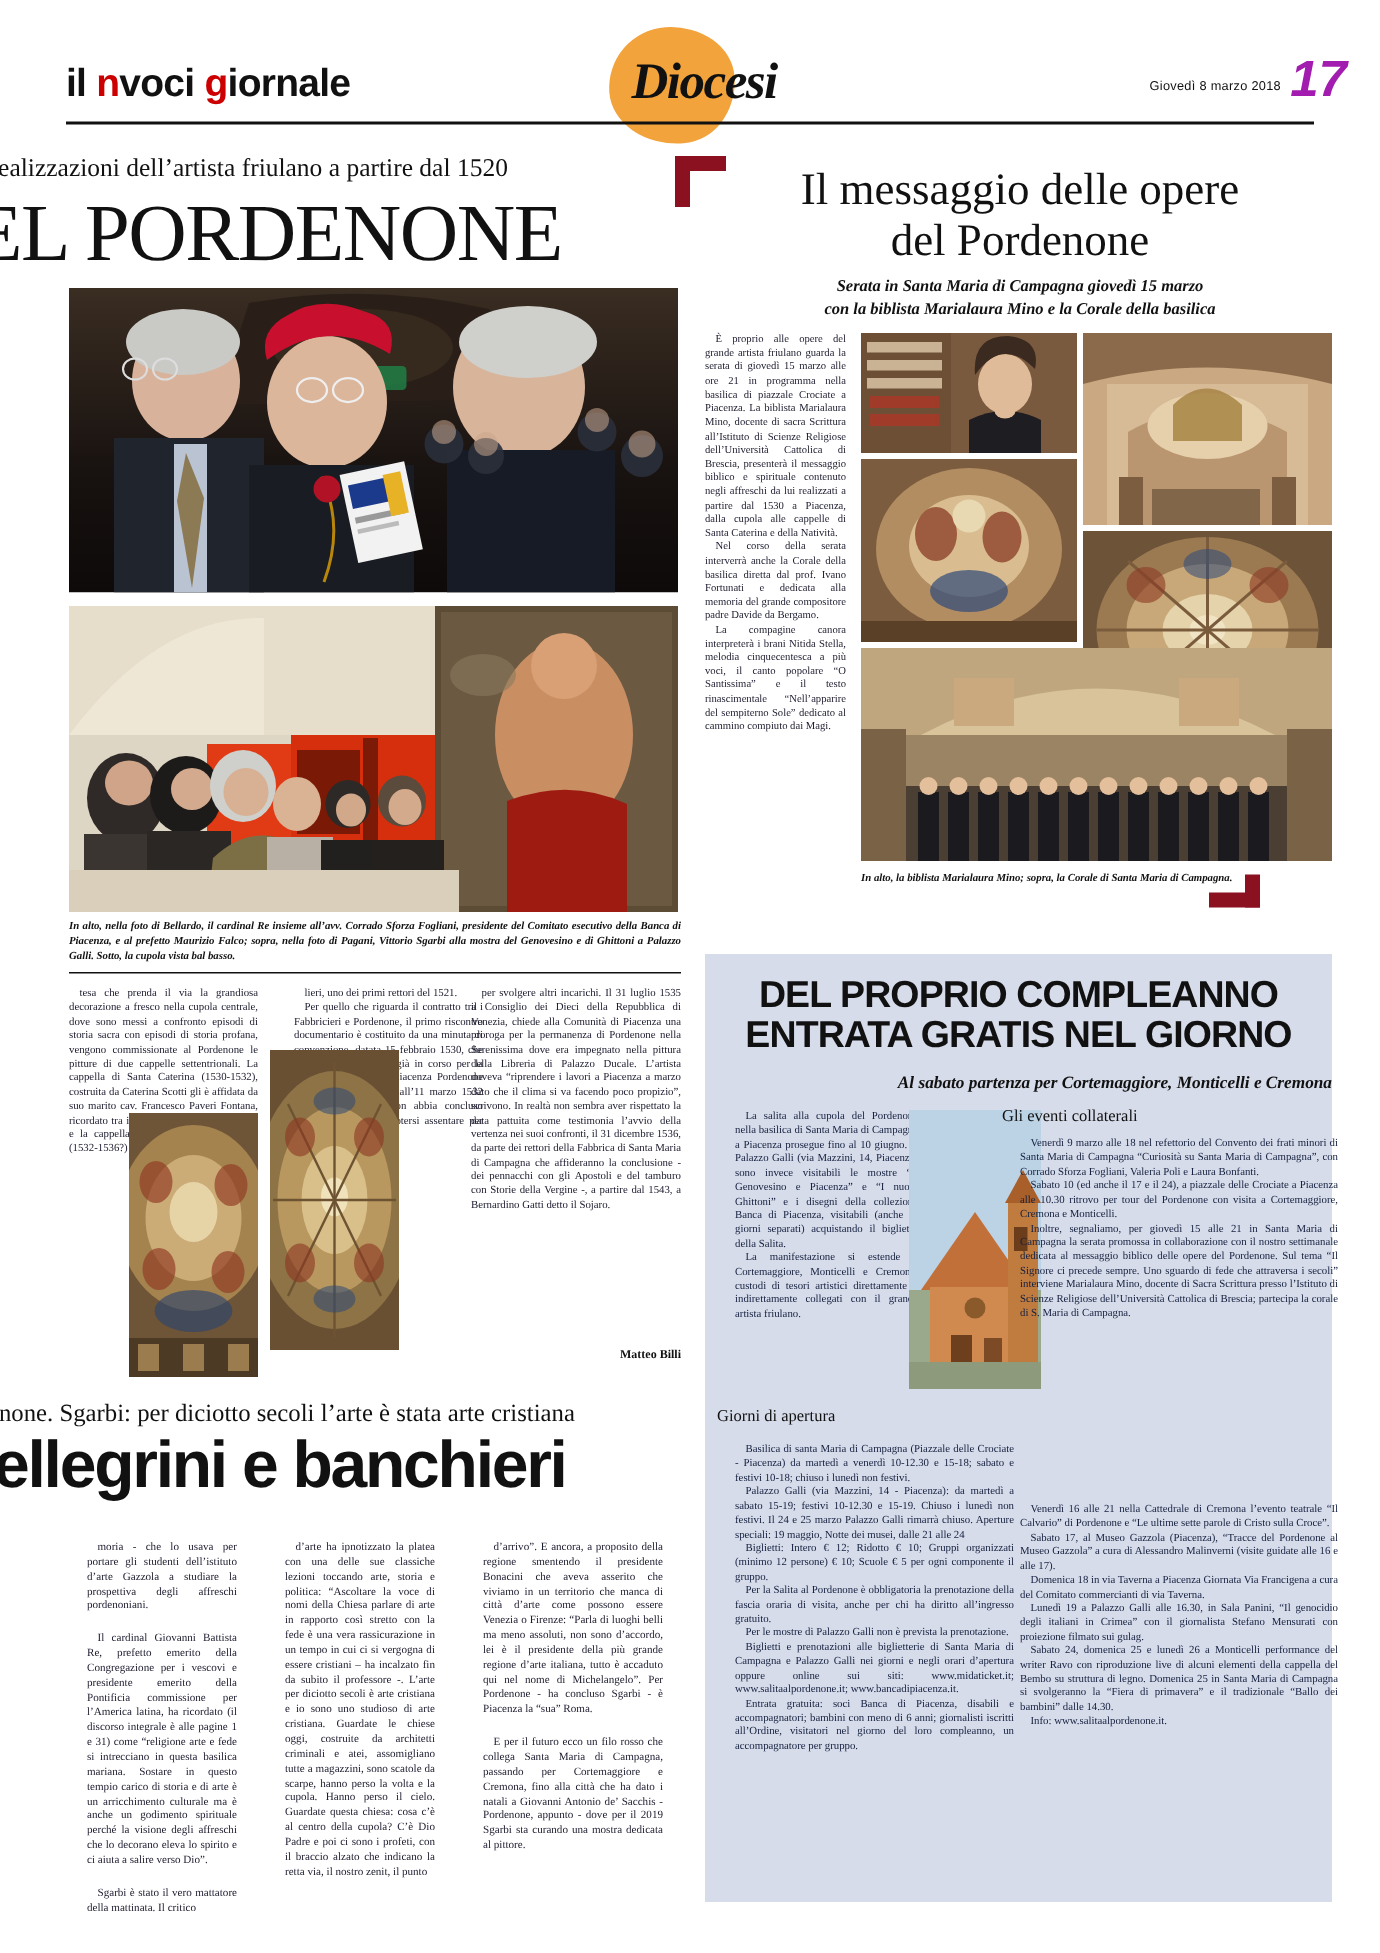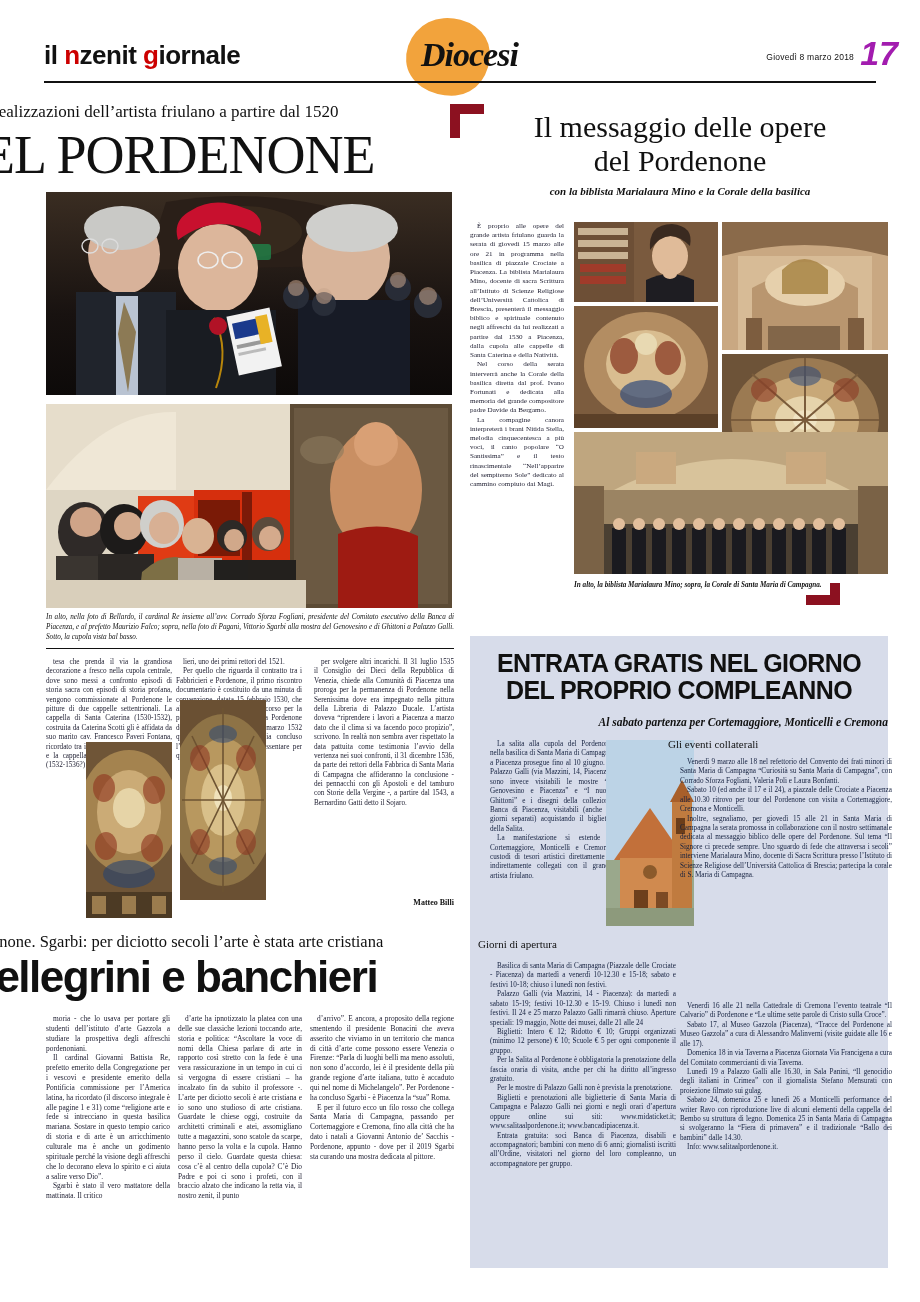--- a/index.html
+++ b/index.html
@@ -25,21 +25,21 @@
   
   .l-kicker{position:absolute;left:-56px;top:102px;width:520px;font-size:17px;color:#111;
         white-space:nowrap;}
   .l-headline{position:absolute;left:-56px;top:124px;width:560px;font-size:54px;letter-spacing:-1px;
         color:#111;white-space:nowrap;}
 
   .photo{position:absolute;border:0;background-size:cover;background-position:center;}
   .ph-top{left:46px;top:192px;width:406px;height:203px;}
   .ph-mid{left:46px;top:404px;width:406px;height:204px;}
   .cap-left{position:absolute;left:46px;top:613px;width:408px;font-size:7.2px;line-height:1.38;
-        font-style:italic;font-weight:400;color:#111;text-align:justify;}
+        font-style:italic;font-weight:700;color:#111;text-align:justify;}
 
   
   .corner{position:absolute;background:#8C1120;}
   .c1{left:450px;top:104px;width:34px;height:10px;}
   .c1b{left:450px;top:104px;width:10px;height:34px;}
   .c2{left:806px;top:595px;width:34px;height:10px;}
   .c2b{left:830px;top:583px;width:10px;height:22px;}
 
   .r-headline{position:absolute;left:470px;top:110px;width:420px;text-align:center;font-size:30px;
         line-height:1.12;color:#111;}
@@ -57,35 +57,35 @@
   .ph-r5{left:574px;top:432px;width:314px;height:142px;}
   .cap-right{position:absolute;left:574px;top:580px;width:250px;font-size:7.2px;line-height:1.4;
         font-style:italic;font-weight:700;color:#111;}
 
   
   .hr-left{position:absolute;left:46px;top:648px;width:408px;height:1px;background:#111;}
   .m-col{position:absolute;top:658px;font-size:7.2px;line-height:1.305;text-align:justify;
         color:#1b1b2e;}
   .m-col p{margin:0;text-indent:7px;}
   .m-c1{left:46px;width:126px;}
-  .m-c2{left:176px;width:126px;}
+  .m-c2{left:196px;width:126px;}
   .m-c3{left:314px;width:140px;}
   .ph-cupola-a{left:86px;top:742px;width:86px;height:176px;}
   .ph-cupola-b{left:180px;top:700px;width:86px;height:200px;}
   .byline{position:absolute;left:314px;top:898px;width:140px;text-align:right;font-size:8px;
         font-weight:700;color:#111;}
 
   
   .b-kicker{position:absolute;left:-30px;top:932px;width:520px;font-size:16.5px;color:#111;
         white-space:nowrap;}
   .b-headline{position:absolute;left:-30px;top:952px;width:560px;font-family:"Liberation Sans",sans-serif;
         font-weight:700;font-size:44px;letter-spacing:-1.5px;color:#111;white-space:nowrap;}
   .b-col{position:absolute;top:1014px;font-size:7.4px;line-height:1.33;text-align:justify;
         color:#1b1b2e;}
-  .b-col p{margin:0;text-indent:7px;}
+  .b-col p{margin:12px;text-indent:7px;}
   .b-c1{left:46px;width:124px;}
   .b-c2{left:178px;width:124px;}
   .b-c3{left:310px;width:144px;}
 
   
   .box{position:absolute;left:470px;top:636px;width:418px;height:632px;background:#D7DCEA;}
   .box-h1{position:absolute;left:470px;top:650px;width:418px;text-align:center;
         font-family:"Liberation Sans",sans-serif;font-weight:700;font-size:25px;line-height:1.08;
         letter-spacing:-0.6px;color:#111;}
   .box-sub{position:absolute;left:470px;top:716px;width:418px;text-align:right;font-size:11.5px;
@@ -101,21 +101,21 @@
         text-align:left;}
   .ph-church{left:606px;top:740px;width:88px;height:186px;}
 </style>
 </head>
 <body>
 
 <div class="page">
 
   <div class="masthead">
     <div class="brand">
-      <span>il </span><span class="r">n</span><span>zenit </span><span class="r">g</span><span>iornale</span>
+      <span>il </span><span class="r">n</span><span>voci </span><span class="r">g</span><span>iornale</span>
     </div>
     <div class="diocesi-blob"></div>
     <div class="diocesi-word">Diocesi</div>
     <div class="issue-date">Giovedì 8 marzo 2018</div>
     <div class="page-no">17</div>
     <div class="mast-rule"></div>
   </div>
 
   <div class="l-kicker">iega le realizzazioni dell’artista friulano a partire dal 1520</div>
   <div class="l-headline">DEL PORDENONE</div>
@@ -215,20 +215,21 @@
   <div class="cap-left">In alto, nella foto di Bellardo, il cardinal Re insieme all’avv. Corrado Sforza Fogliani, presidente del Comitato esecutivo della Banca di Piacenza, e al prefetto Maurizio Falco; sopra, nella foto di Pagani, Vittorio Sgarbi alla mostra del Genovesino e di Ghittoni a Palazzo Galli. Sotto, la cupola vista bal basso.</div>
 
   <div class="corner c1"></div>
   <div class="corner c1b"></div>
 
   <div class="r-headline">
     <div>Il messaggio delle opere</div>
     <div>del Pordenone</div>
   </div>
   <div class="r-sub">
+    <div>Serata in Santa Maria di Campagna giovedì 15 marzo</div>
     <div>con la biblista Marialaura Mino e la Corale della basilica</div>
   </div>
 
   <div class="rt-col rt-c1">
     <p>È proprio alle opere del grande artista friulano guarda la serata di giovedì 15 marzo alle ore 21 in programma nella basilica di piazzale Crociate a Piacenza. La biblista Marialaura Mino, docente di sacra Scrittura all’Istituto di Scienze Religiose dell’Università Cattolica di Brescia, presenterà il messaggio biblico e spirituale contenuto negli affreschi da lui realizzati a partire dal 1530 a Piacenza, dalla cupola alle cappelle di Santa Caterina e della Natività.</p>
     <p>Nel corso della serata interverrà anche la Corale della basilica diretta dal prof. Ivano Fortunati e dedicata alla memoria del grande compositore padre Davide da Bergamo.</p>
     <p>La compagine canora interpreterà i brani Nitida Stella, melodia cinquecentesca a più voci, il canto popolare “O Santissima” e il testo rinascimentale “Nell’apparire del sempiterno Sole” dedicato al cammino compiuto dai Magi.</p>
   </div>
 
   <div class="photo ph-r1">
@@ -428,22 +429,22 @@
   <div class="b-col b-c2">
     <p>d’arte ha ipnotizzato la platea con una delle sue classiche lezioni toccando arte, storia e politica: “Ascoltare la voce di nomi della Chiesa parlare di arte in rapporto così stretto con la fede è una vera rassicurazione in un tempo in cui ci si vergogna di essere cristiani – ha incalzato fin da subito il professore -. L’arte per diciotto secoli è arte cristiana e io sono uno studioso di arte cristiana. Guardate le chiese oggi, costruite da architetti criminali e atei, assomigliano tutte a magazzini, sono scatole da scarpe, hanno perso la volta e la cupola. Hanno perso il cielo. Guardate questa chiesa: cosa c’è al centro della cupola? C’è Dio Padre e poi ci sono i profeti, con il braccio alzato che indicano la retta via, il nostro zenit, il punto</p>
   </div>
   <div class="b-col b-c3">
     <p>d’arrivo”. E ancora, a proposito della regione smentendo il presidente Bonacini che aveva asserito che viviamo in un territorio che manca di città d’arte come possono essere Venezia o Firenze: “Parla di luoghi belli ma meno assoluti, non sono d’accordo, lei è il presidente della più grande regione d’arte italiana, tutto è accaduto qui nel nome di Michelangelo”. Per Pordenone - ha concluso Sgarbi - è Piacenza la “sua” Roma.</p>
     <p>E per il futuro ecco un filo rosso che collega Santa Maria di Campagna, passando per Cortemaggiore e Cremona, fino alla città che ha dato i natali a Giovanni Antonio de’ Sacchis - Pordenone, appunto - dove per il 2019 Sgarbi sta curando una mostra dedicata al pittore.</p>
   </div>
 
   <div class="box"></div>
   <div class="box-h1">
+    <div>DEL PROPRIO COMPLEANNO</div>
     <div>ENTRATA GRATIS NEL GIORNO</div>
-    <div>DEL PROPRIO COMPLEANNO</div>
   </div>
   <div class="box-sub">Al sabato partenza per Cortemaggiore, Monticelli e Cremona</div>
 
   <div class="box-col bx-c1">
     <p>La salita alla cupola del Pordenone nella basilica di Santa Maria di Campagna a Piacenza prosegue fino al 10 giugno. A Palazzo Galli (via Mazzini, 14, Piacenza) sono invece visitabili le mostre “Il Genovesino e Piacenza” e “I nuovi Ghittoni” e i disegni della collezione Banca di Piacenza, visitabili (anche in giorni separati) acquistando il biglietto della Salita.</p>
     <p>La manifestazione si estende a Cortemaggiore, Monticelli e Cremona, custodi di tesori artistici direttamente o indirettamente collegati con il grande artista friulano.</p>
   </div>
 
   <div class="photo ph-church">
     <svg width="88" height="186" viewBox="0 0 88 186" preserveAspectRatio="none">

